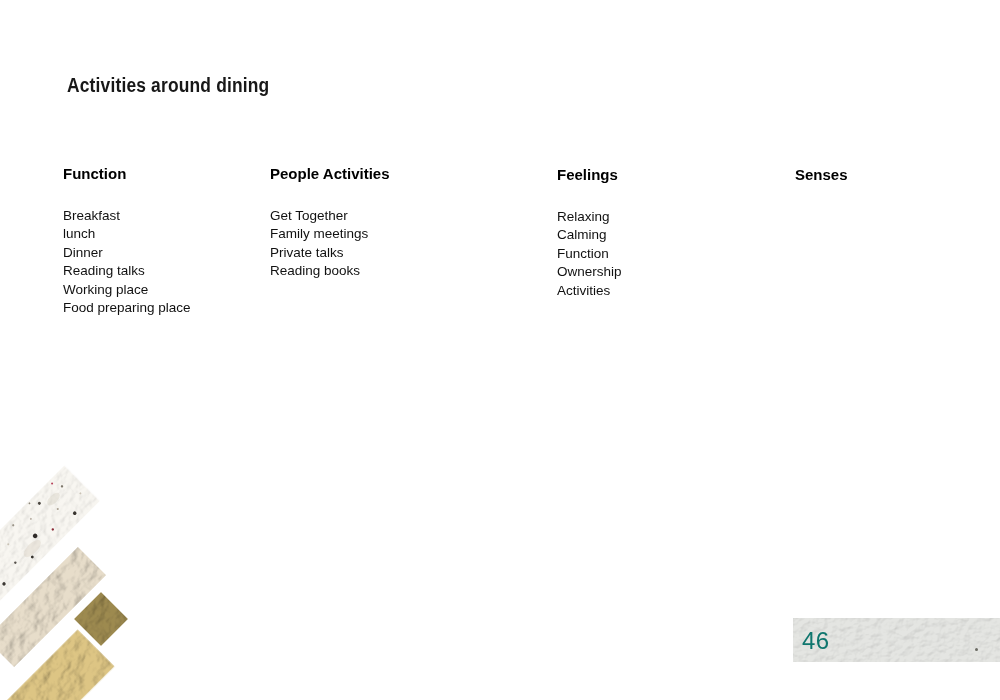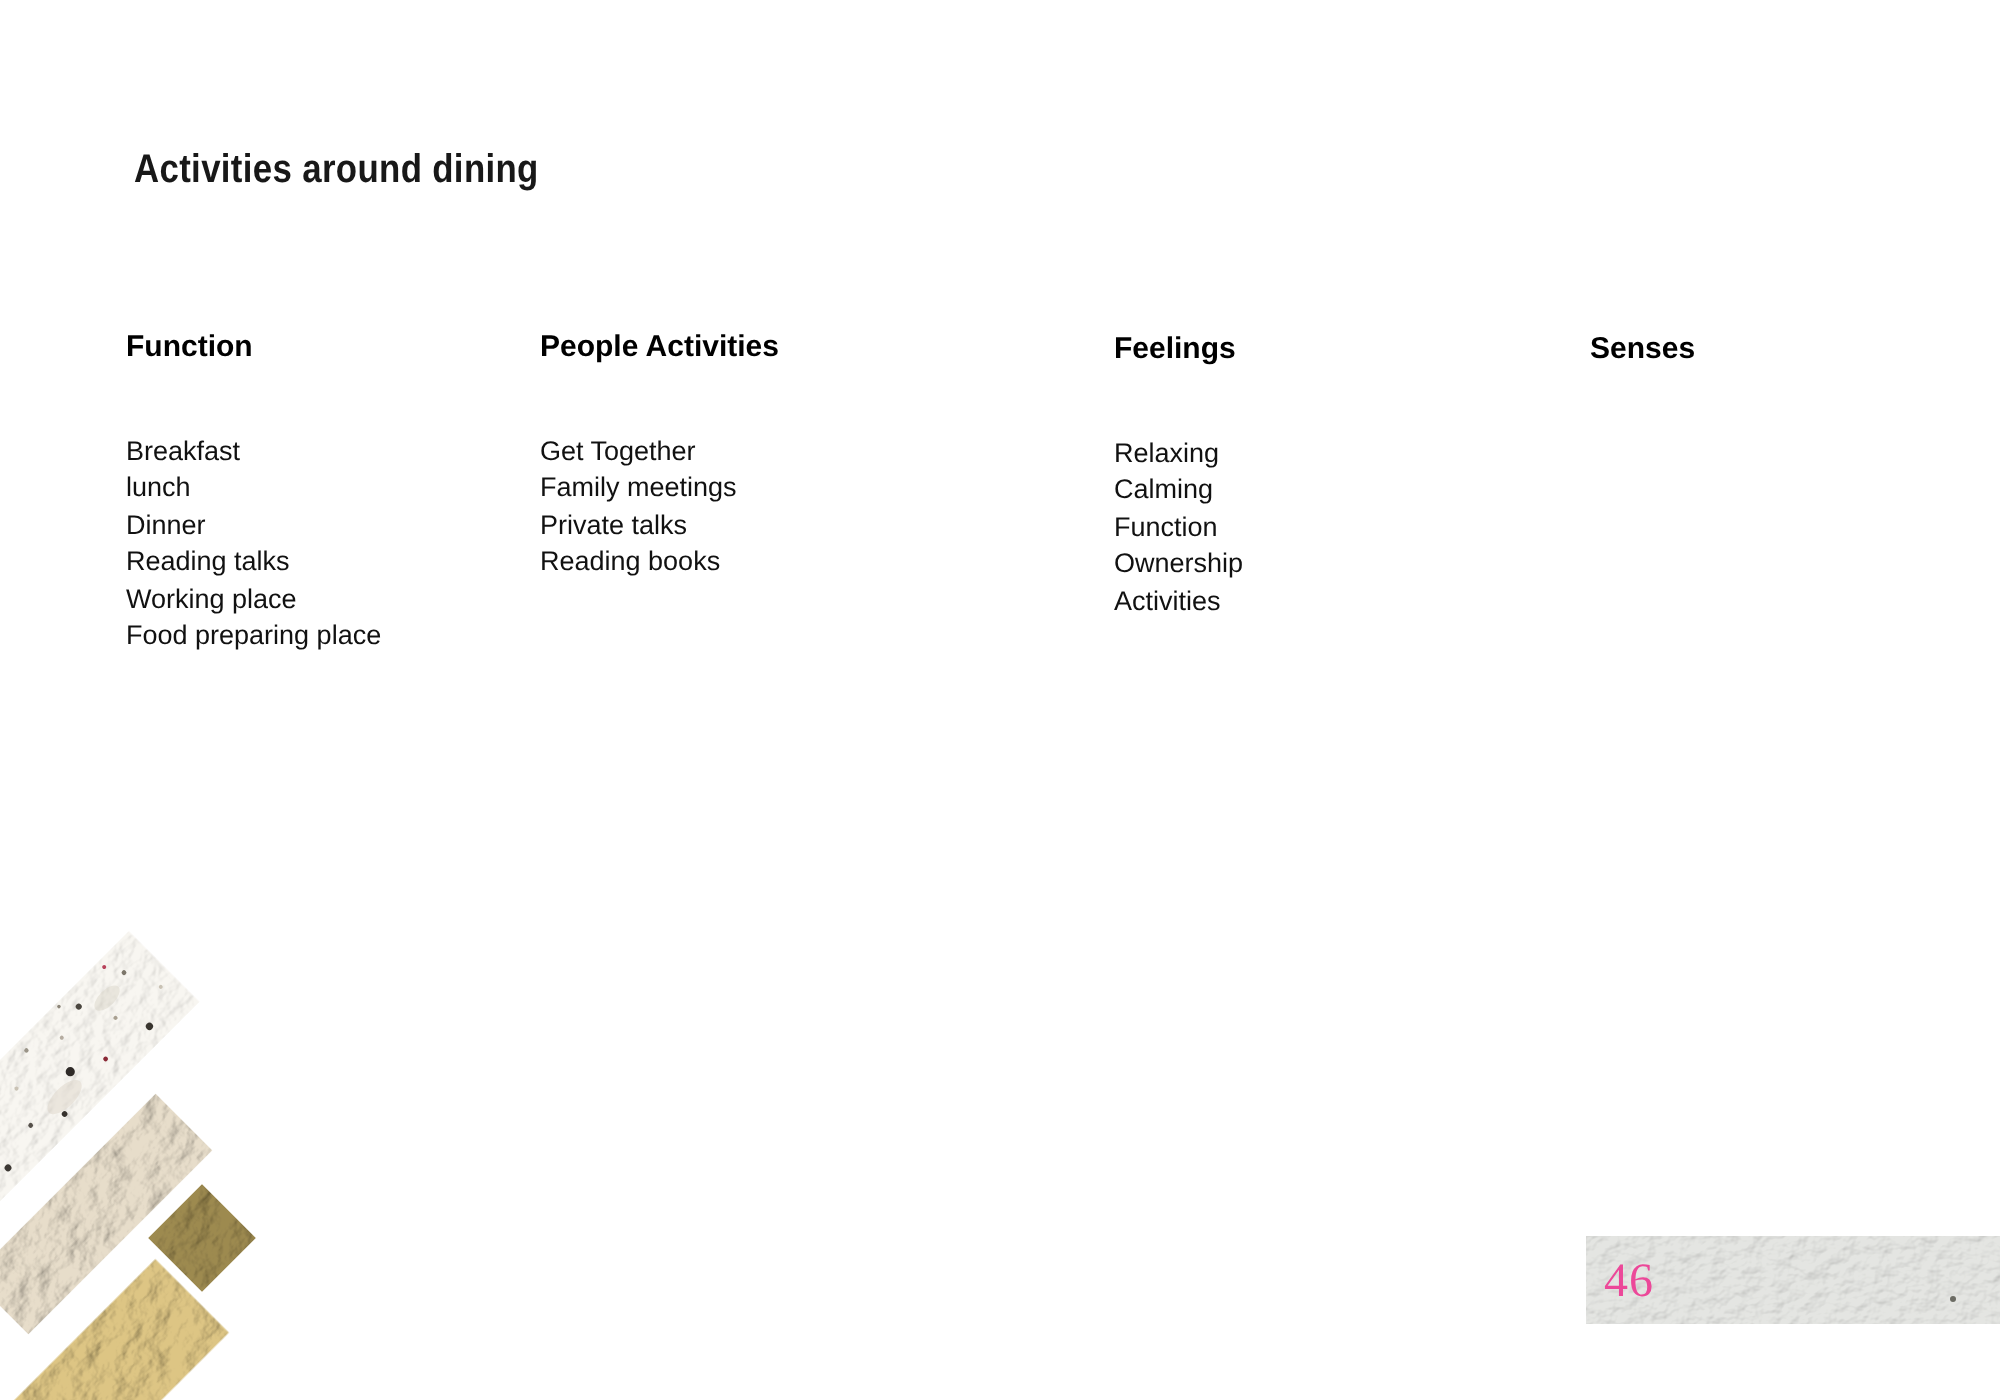--- a/index.html
+++ b/index.html
@@ -24,21 +24,21 @@
   .col { position: absolute; top: 164px; white-space: nowrap; }
   .c0 { left: 63px; }
   .c1 { left: 270px; }
   .c2 { left: 557px; top: 165px; }
   .c3 { left: 795px; top: 165px; }
   .col-header {
     font-size: 15px; font-weight: bold;
     line-height: 19px; color: #000;
   }
   .col-items {
-    margin-top: 34px;
+    margin-top: 24px;
     font-size: 13.5px;
     line-height: 18.4px;
     color: #111;
   }
   .decor-svg {
     position: absolute; left: 0; top: 400px;
     width: 300px; height: 300px;
     pointer-events: none;
   }
   .pagenum-strip {
@@ -161,14 +161,14 @@
   <rect x="82" y="200" width="38" height="38" transform="rotate(-45 101 219)" filter="url(#rough-stone)" fill="#9d8a50"></rect>
 
   <rect x="-83.2" y="296.2" width="210" height="52" transform="rotate(-45 21.8 322.2)" filter="url(#rough-stone)" fill="#ddc584"></rect>
 </svg>
 
 <div class="pagenum-strip">
   <svg width="207" height="44" viewBox="0 0 207 44" aria-hidden="true">
     <rect x="0" y="0" width="207" height="44" filter="url(#rough-paper)" fill="#e4e5e2"></rect>
   </svg>
 </div>
-<div class="pagenum" style="color: #ec4899; font-family: Liberation Serif, serif;">46</div>
+<div class="pagenum" style="color: #0f766e;">46</div>
 <div class="strip-speck"></div>
 
 </body></html>

